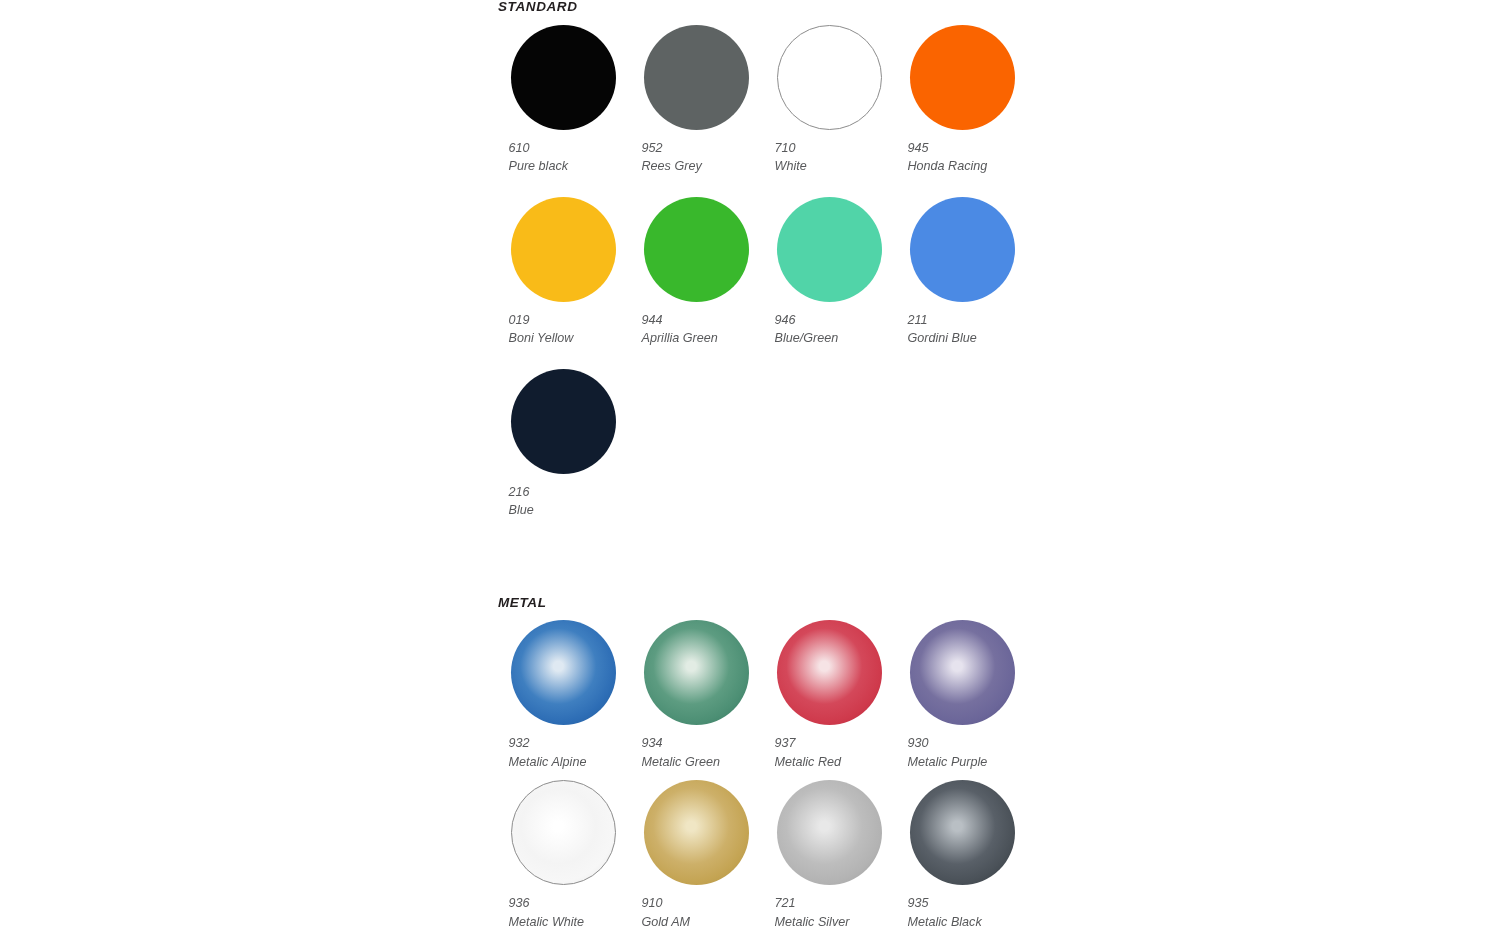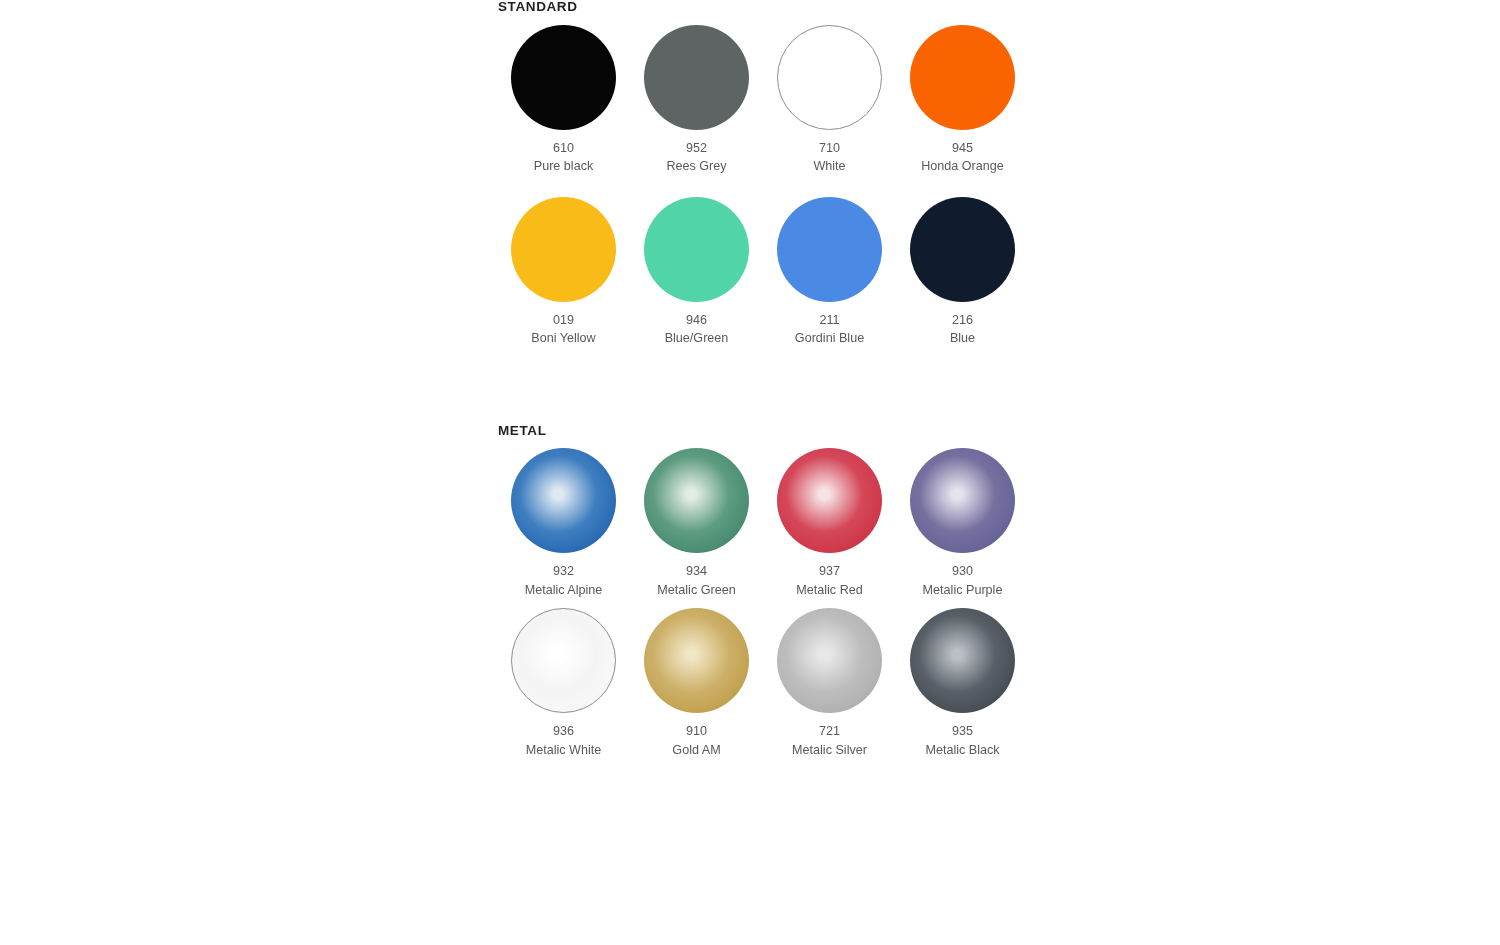--- a/index.html
+++ b/index.html
@@ -13,20 +13,21 @@
     height: 945px;
     overflow: hidden;
     font-family: "Liberation Sans", sans-serif;
     -webkit-font-smoothing: antialiased;
   }
   #page {
     position: relative;
     width: 1500px;
     height: 945px;
     background: #ffffff;
+    font-style: italic;
   }
   .sheet {
     position: absolute;
     left: 497px;
     top: 0;
     width: 520px;
   }
   .section {
     position: relative;
   }
@@ -60,21 +61,20 @@
     border-radius: 50%;
     display: block;
   }
   .disc.outlined {
     border: 1px solid #8d8d8d;
     width: 103px;
     height: 103px;
   }
   .labels {
     margin-top: 9px;
-    text-align: center;
     color: #58595b;
     font-size: 12.6px;
     line-height: 18.5px;
     font-family: "Liberation Sans", sans-serif;
     width: 110px;
   }
   .code {
     display: block;
   }
   .cname {
@@ -113,28 +113,35 @@
             <div class="disc outlined" style="background: rgb(255, 255, 255);"></div>
             <div class="labels">
               <span class="code">710</span>
               <span class="cname">White</span>
             </div>
           </div>
           <div class="swatch-cell">
             <div class="disc" style="background: rgb(250, 100, 0);"></div>
             <div class="labels">
               <span class="code">945</span>
-              <span class="cname">Honda Orange</span>
+              <span class="cname">Honda Racing</span>
             </div>
           </div>
           <div class="swatch-cell">
             <div class="disc" style="background: rgb(249, 187, 24);"></div>
             <div class="labels">
               <span class="code">019</span>
               <span class="cname">Boni Yellow</span>
+            </div>
+          </div>
+          <div class="swatch-cell">
+            <div class="disc" style="background: rgb(57, 184, 44);"></div>
+            <div class="labels">
+              <span class="code">944</span>
+              <span class="cname">Aprillia Green</span>
             </div>
           </div>
           <div class="swatch-cell">
             <div class="disc" style="background: rgb(81, 212, 168);"></div>
             <div class="labels">
               <span class="code">946</span>
               <span class="cname">Blue/Green</span>
             </div>
           </div>
           <div class="swatch-cell">

